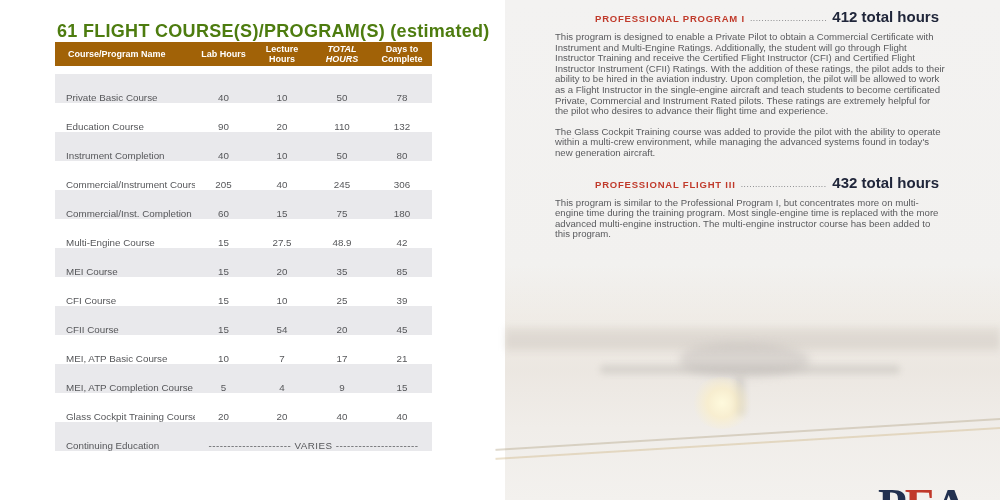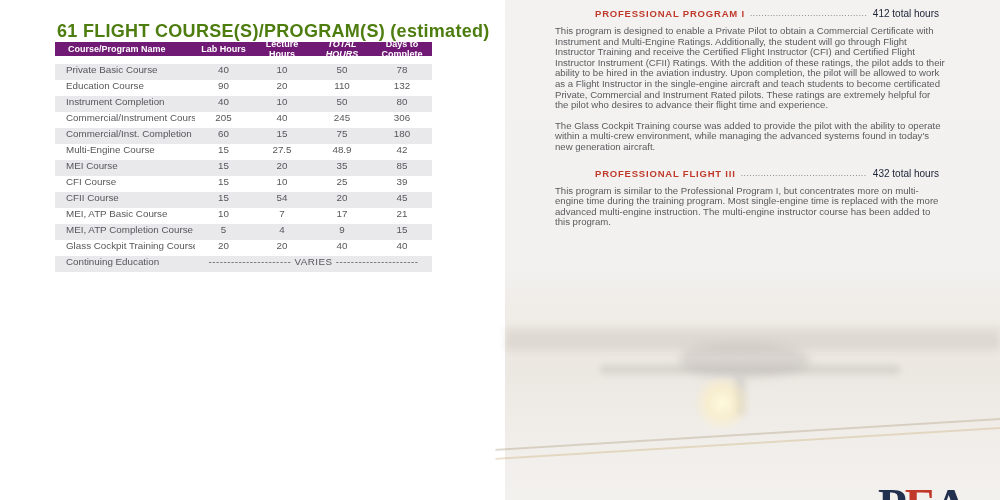--- a/index.html
+++ b/index.html
@@ -8,32 +8,32 @@
     background:#ffffff;font-family:"Liberation Sans",sans-serif;
     -webkit-font-smoothing:antialiased;
   }
   
   .page-title{
     position:absolute;left:57px;top:21px;
     font-size:18px;font-weight:bold;color:#4d7c0f;letter-spacing:.3px;
   }
   .course-table{position:absolute;left:55px;top:42px;width:377px;}
   .thead{
-    display:flex;align-items:center;height:14px;background:#701a75;
+    display:flex;align-items:center;height:24px;background:#a16207;
     color:#ffffff;font-size:9px;font-weight:bold;line-height:10px;
   }
   .th{text-align:center;}
   .th.c0{width:140px;text-align:left;padding-left:13px;box-sizing:border-box;}
   .th.c1{width:57px;}
   .th.c2{width:60px;}
   .th.c3{width:60px;font-style:italic;}
   .th.c4{width:60px;}
   .tbody{margin-top:8px;}
   .trow{
-    display:flex;align-items:flex-start;height:16px;
+    display:flex;align-items:flex-end;height:29px;
     font-size:9.8px;color:#56575a;
   }
   .trow.stripe{background:#e9e9ec;}
   .td{text-align:center;white-space:nowrap;overflow:hidden;}
   .td.c0{width:140px;text-align:left;padding-left:11px;box-sizing:border-box;}
   .td.c1{width:57px;}
   .td.c2{width:60px;}
   .td.c3{width:60px;}
   .td.c4{width:60px;}
   .td.span-rest{width:237px;text-align:center;letter-spacing:.5px;}
@@ -81,21 +81,21 @@
   }
   .prog-head .hname{
     font-size:9.5px;font-weight:bold;color:#c03a2b;letter-spacing:.8px;
     white-space:nowrap;flex:none;padding-right:5px;
   }
   .prog-head .leader{
     flex:1;overflow:hidden;white-space:nowrap;font-size:8.5px;color:#7d7e80;
     letter-spacing:.5px;transform:translateY(-1px);
   }
   .prog-head .hours{
-    font-size:10px;font-weight:normal;color:#20263a;white-space:nowrap;
+    font-size:15px;font-weight:bold;color:#20263a;white-space:nowrap;
     flex:none;padding-left:6px;
   }
   .prog-body p{
     margin:0 0 10px 0;font-size:9.6px;line-height:10.6px;color:#5a5b5e;
   }
   .prog-section + .prog-section{margin-top:15px;}
   
   .logo{
     position:absolute;right:34px;bottom:-29px;
     font-family:"Liberation Serif",serif;font-weight:bold;

